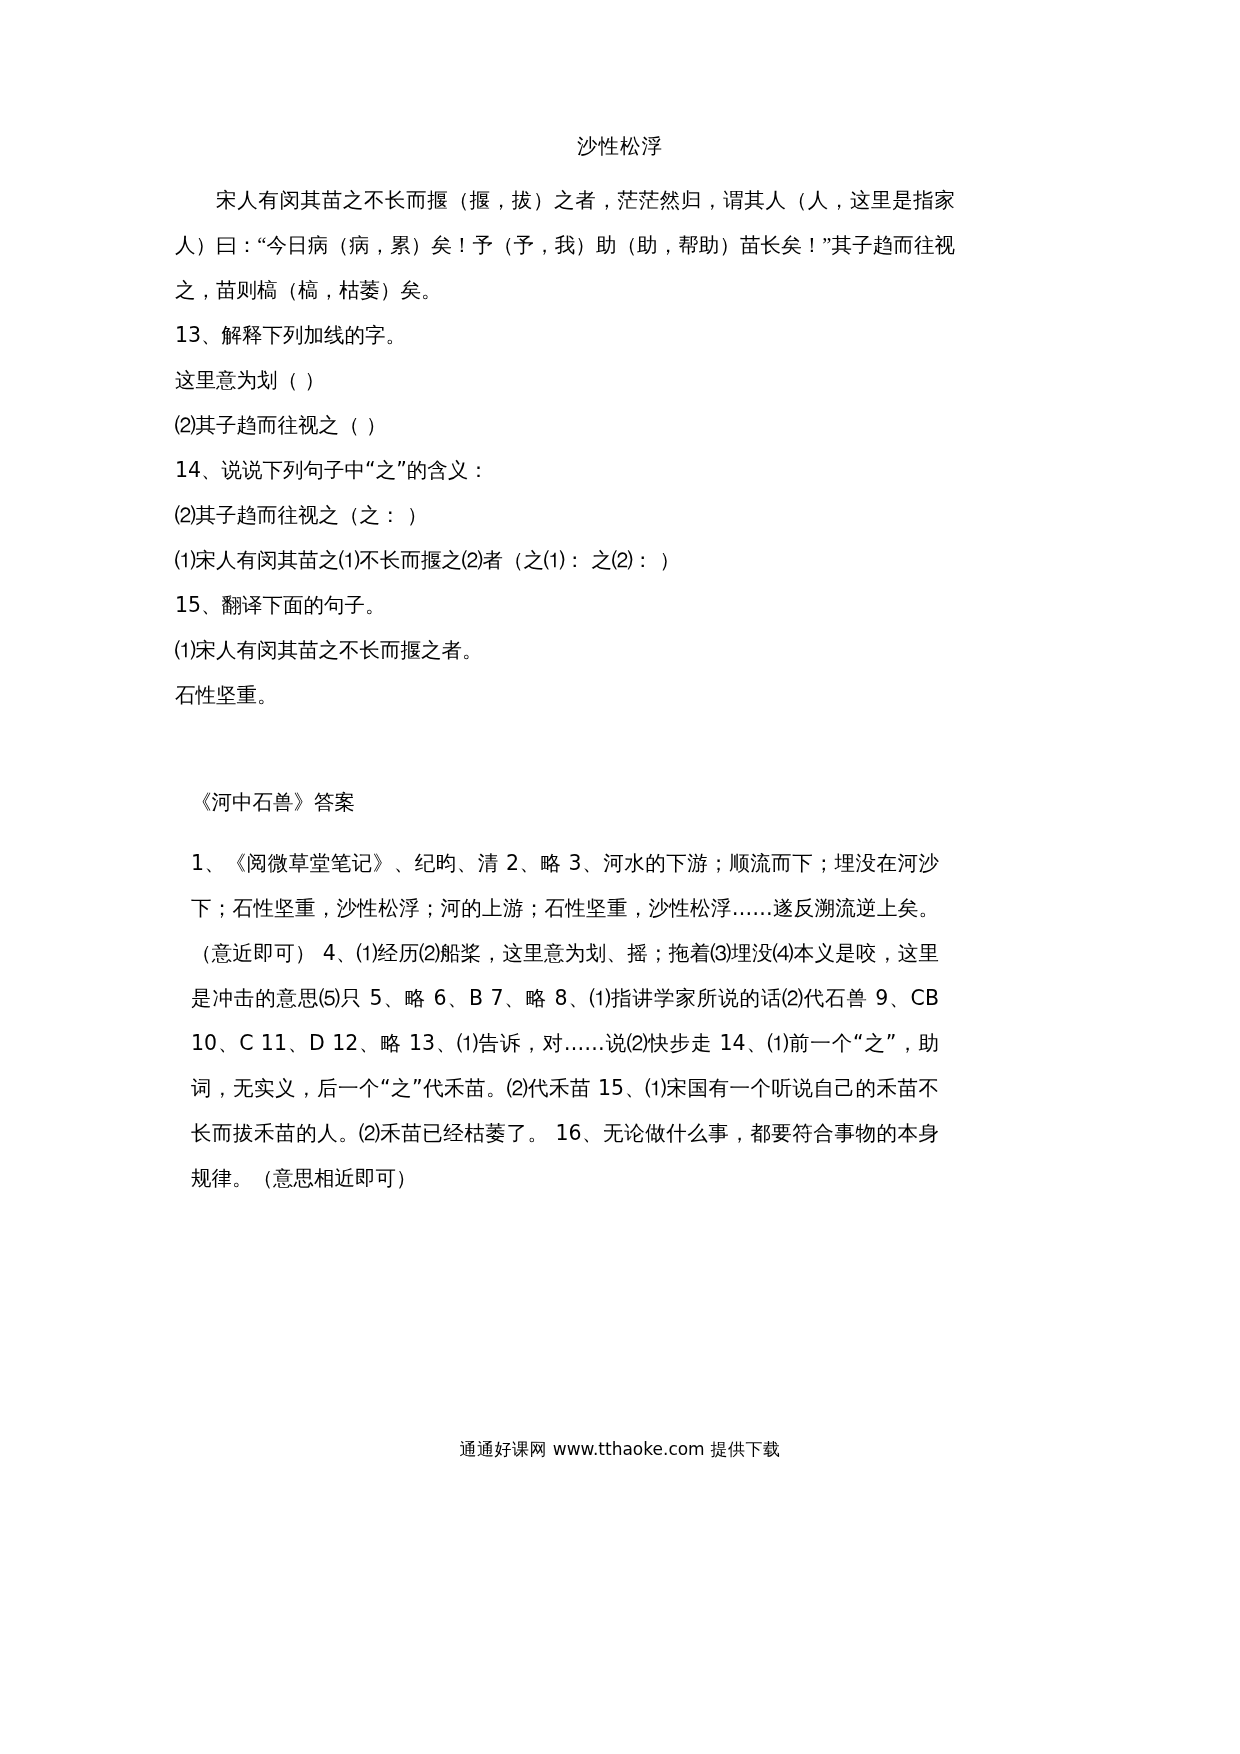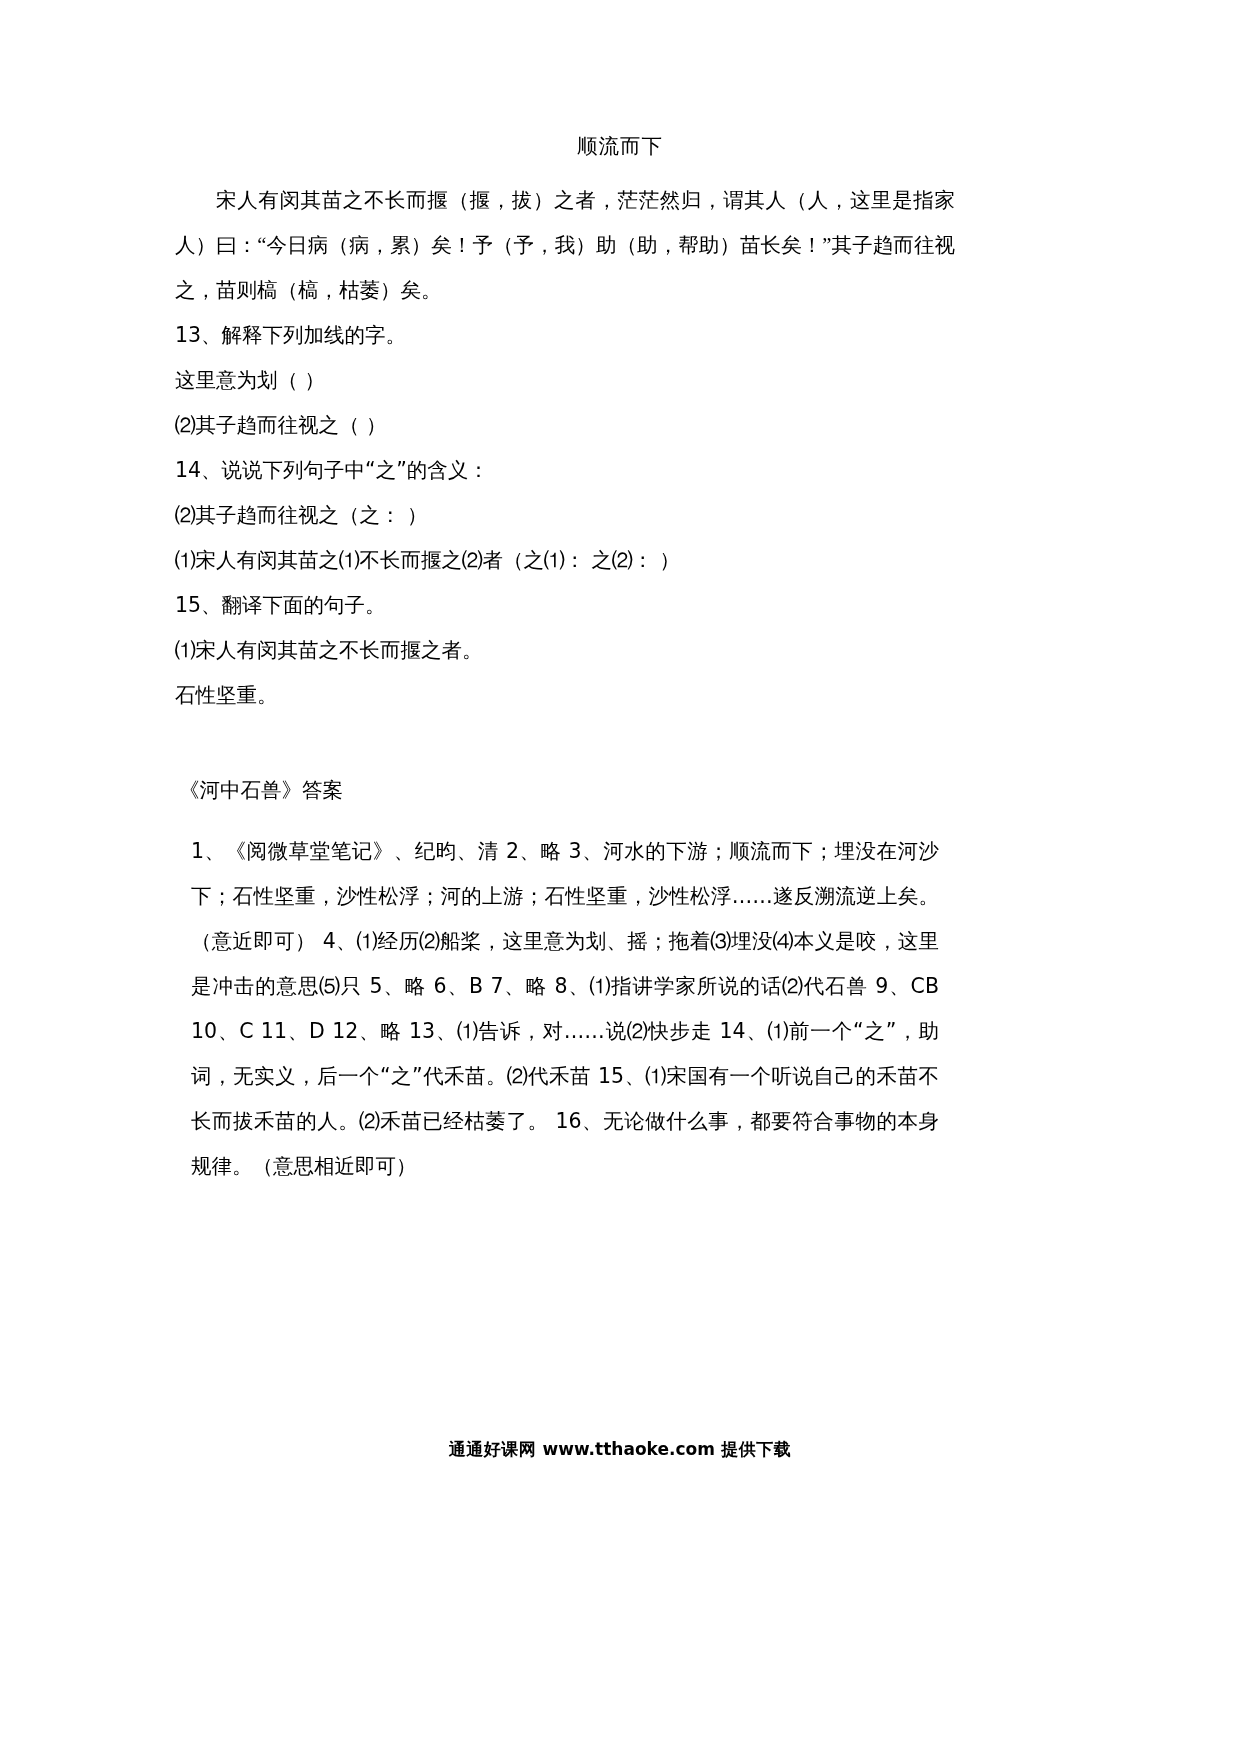--- a/index.html
+++ b/index.html
@@ -50,47 +50,46 @@
   }
   .q-line {
     font-size: 20.5px;
     line-height: 45px;
     margin: 0;
   }
   .spacer-md { height: 46px; }
   .answers-title {
     font-size: 20.5px;
     line-height: 45px;
-    margin: 4px;
+    margin: 16px;
   }
   .answers-body {
     font-size: 20.5px;
     line-height: 45px;
     text-align: justify;
     text-justify: inter-ideograph;
     margin: 16px;
   }
   .footer {
     position: absolute;
     left: 0;
     top: 1438px;
     width: 1240px;
     text-align: center;
     font-size: 17px;
     letter-spacing: 0.5px;
-    font-weight: bold;
   }
   .footer .url { letter-spacing: 0; }
 </style>
 </head>
 <body>
 
 <div class="page">
 
-  <div class="doc-title">顺流而下</div>
+  <div class="doc-title">沙性松浮</div>
 
   <div class="body-block">
 
     <p class="para indent">宋人有闵其苗之不长而揠（揠，拔）之者，茫茫然归，谓其人（人，这里是指家人）曰：“今日病（病，累）矣！予（予，我）助（助，帮助）苗长矣！”其子趋而往视之，苗则槁（槁，枯萎）矣。</p>
 
     <p class="q-line">13、解释下列加线的字。</p>
     <p class="q-line">这里意为划（  ）</p>
     <p class="q-line">⑵其子趋而往视之（  ）</p>
     <p class="q-line">14、说说下列句子中“之”的含义：</p>
     <p class="q-line">⑵其子趋而往视之（之：   ）</p>

